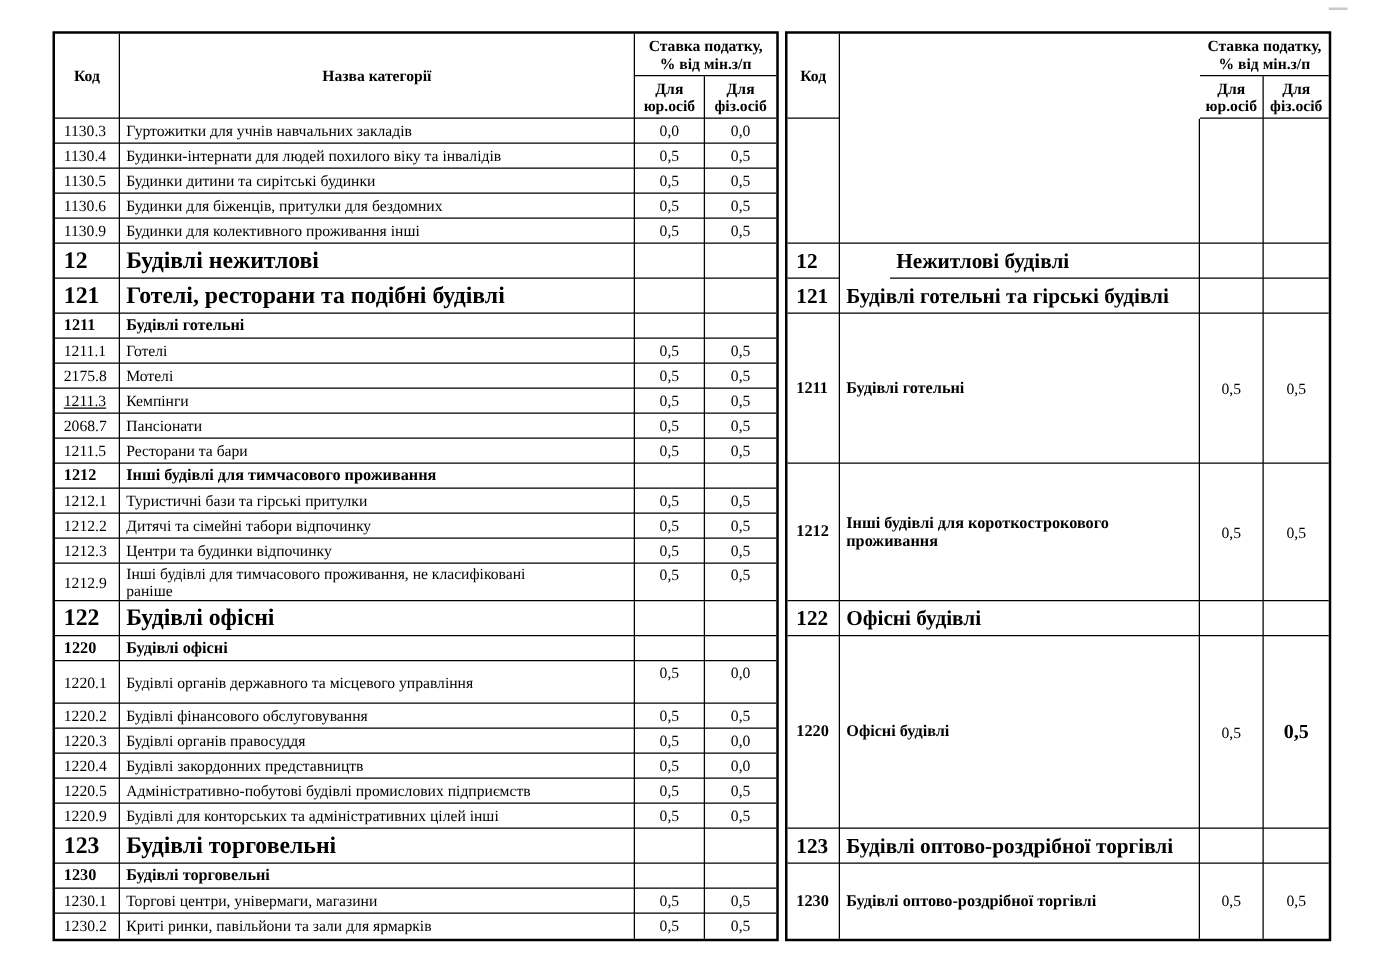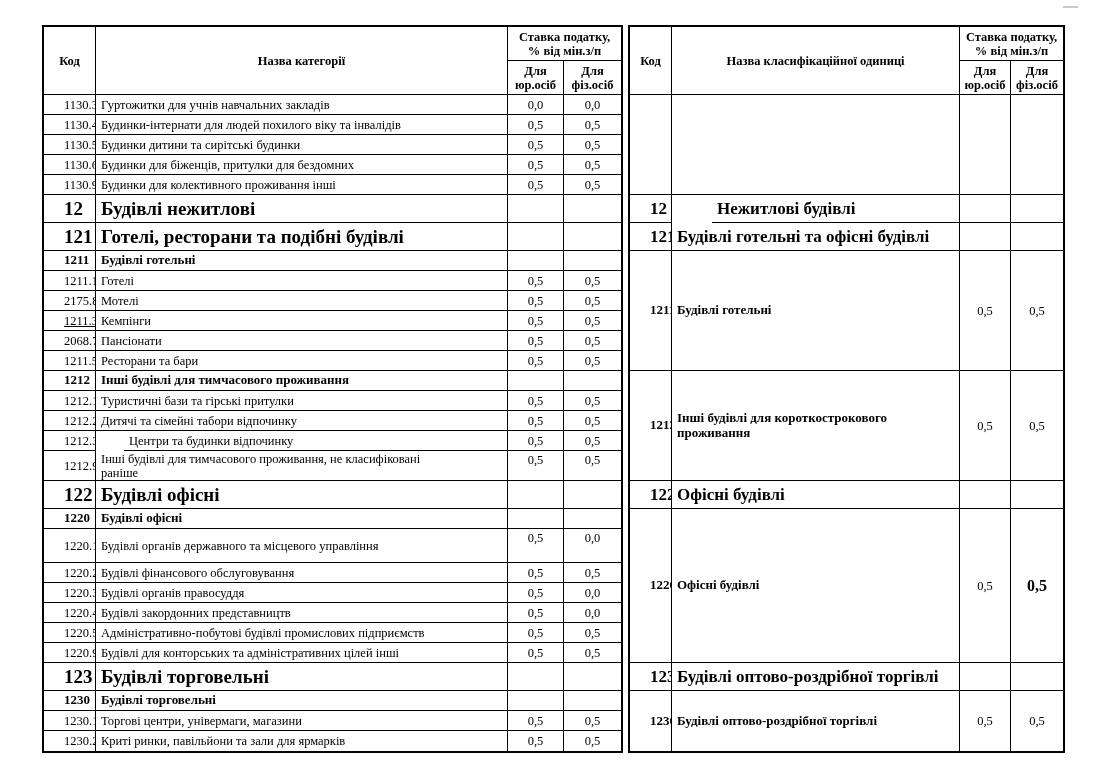--- a/index.html
+++ b/index.html
@@ -13,21 +13,21 @@
         display:flex;align-items:center;overflow:hidden;font-size:12.5px;line-height:1.12;
         white-space:pre-line;}
   .cell.col4{border-right:none;}
   .cell.lastrow{border-bottom:none;}
   .hcell{font-weight:bold;justify-content:center;text-align:center;padding:1px 2px;}
   .h-code{grid-row:1/3;grid-column:1;}
   .h-name{grid-row:1/3;grid-column:2;}
   .h-group{grid-row:1;grid-column:3/5;border-right:none;}
   .h-legal{grid-row:2;grid-column:3;}
   .h-ind{grid-row:2;grid-column:4;}
-  .code{justify-content:flex-start;padding-left:20px;}
+  .code{justify-content:flex-start;padding-left:7px;}
   .name{justify-content:flex-start;text-align:left;padding:1px 26px 1px 5px;}
   .val{justify-content:center;}
   .k-section.code,.k-section.name{font-weight:bold;font-size:19px;}
   .tbl-right .k-section.code,.tbl-right .k-section.name{font-size:17px;padding-right:2px;}
   .k-sub.code,.k-sub.name{font-weight:bold;font-size:13px;}
   .merged.code,.merged.name{font-weight:bold;font-size:13px;}
   .k-tall30.val,.k-tall34.val{align-items:flex-start;padding-top:2px;}
   .bold-val{font-weight:bold;font-size:16px;}
 </style>
 </head>
@@ -103,21 +103,21 @@
       <div class="cell val k-sub col4" style="grid-area: 16 / 4;"></div>
       <div class="cell code k-normal col1" style="grid-area: 17 / 1;">1212.1</div>
       <div class="cell name k-normal col2" style="grid-area: 17 / 2;">Туристичні бази та гірські притулки</div>
       <div class="cell val k-normal col3" style="grid-area: 17 / 3;">0,5</div>
       <div class="cell val k-normal col4" style="grid-area: 17 / 4;">0,5</div>
       <div class="cell code k-normal col1" style="grid-area: 18 / 1;">1212.2</div>
       <div class="cell name k-normal col2" style="grid-area: 18 / 2;">Дитячі та сімейні табори відпочинку</div>
       <div class="cell val k-normal col3" style="grid-area: 18 / 3;">0,5</div>
       <div class="cell val k-normal col4" style="grid-area: 18 / 4;">0,5</div>
       <div class="cell code k-normal col1" style="grid-area: 19 / 1;">1212.3</div>
-      <div class="cell name k-normal col2" style="grid-area: 19 / 2; margin-left: 28px;">Центри та будинки відпочинку</div>
+      <div class="cell name k-normal col2" style="grid-area: 19 / 2;">Центри та будинки відпочинку</div>
       <div class="cell val k-normal col3" style="grid-area: 19 / 3;">0,5</div>
       <div class="cell val k-normal col4" style="grid-area: 19 / 4;">0,5</div>
       <div class="cell code k-tall30 col1" style="grid-area: 20 / 1;">1212.9</div>
       <div class="cell name k-tall30 col2" style="grid-area: 20 / 2;">Інші будівлі для тимчасового проживання, не класифіковані
 раніше</div>
       <div class="cell val k-tall30 col3" style="grid-area: 20 / 3;">0,5</div>
       <div class="cell val k-tall30 col4" style="grid-area: 20 / 4;">0,5</div>
       <div class="cell code k-section col1" style="grid-area: 21 / 1;">122</div>
       <div class="cell name k-section col2" style="grid-area: 21 / 2;">Будівлі офісні</div>
       <div class="cell val k-section col3" style="grid-area: 21 / 3;"></div>
@@ -163,37 +163,36 @@
       <div class="cell val k-normal col3" style="grid-area: 31 / 3;">0,5</div>
       <div class="cell val k-normal col4" style="grid-area: 31 / 4;">0,5</div>
       <div class="cell code k-normal col1 lastrow" style="grid-area: 32 / 1;">1230.2</div>
       <div class="cell name k-normal col2 lastrow" style="grid-area: 32 / 2;">Криті ринки, павільйони та зали для ярмарків</div>
       <div class="cell val k-normal col3 lastrow" style="grid-area: 32 / 3;">0,5</div>
       <div class="cell val k-normal col4 lastrow" style="grid-area: 32 / 4;">0,5</div>
     </div>
 
   <div class="tbl tbl-right" id="right-tbl" style="grid-template-rows: 34px 34px 100px 28px 28px 120px 110px 28px 154px 28px 60px;">
     <div class="cell hcell h-code">Код</div>
-    <div class="cell hcell h-name">Назва класифікаційної одиниці</div>
     <div class="cell hcell h-group">Ставка податку,
 % від мін.з/п</div>
     <div class="cell hcell h-legal">Для
 юр.осіб</div>
     <div class="cell hcell h-ind col4">Для
 фіз.осіб</div>
   <div class="cell code k-gap col1" style="grid-area: 3 / 1;"></div>
       <div class="cell name k-gap col2" style="grid-area: 3 / 2;"></div>
       <div class="cell val k-gap col3" style="grid-area: 3 / 3;"></div>
       <div class="cell val k-gap col4" style="grid-area: 3 / 4;"></div>
       <div class="cell code k-section col1" style="grid-area: 4 / 1;">12</div>
       <div class="cell name k-section col2" style="grid-area: 4 / 2; margin-left: 40px;">Нежитлові будівлі</div>
       <div class="cell val k-section col3" style="grid-area: 4 / 3;"></div>
       <div class="cell val k-section col4" style="grid-area: 4 / 4;"></div>
       <div class="cell code k-section col1" style="grid-area: 5 / 1;">121</div>
-      <div class="cell name k-section col2" style="grid-area: 5 / 2;">Будівлі готельні та офісні будівлі</div>
+      <div class="cell name k-section col2" style="grid-area: 5 / 2;">Будівлі готельні та гірські будівлі</div>
       <div class="cell val k-section col3" style="grid-area: 5 / 3;"></div>
       <div class="cell val k-section col4" style="grid-area: 5 / 4;"></div>
       <div class="cell code k-m120 col1 merged" style="grid-area: 6 / 1;">1211</div>
       <div class="cell name k-m120 col2 merged" style="grid-area: 6 / 2;">Будівлі готельні</div>
       <div class="cell val k-m120 col3 merged" style="grid-area: 6 / 3;">0,5</div>
       <div class="cell val k-m120 col4 merged" style="grid-area: 6 / 4;">0,5</div>
       <div class="cell code k-m110 col1 merged" style="grid-area: 7 / 1;">1212</div>
       <div class="cell name k-m110 col2 merged" style="grid-area: 7 / 2;">Інші будівлі для короткострокового
 проживання</div>
       <div class="cell val k-m110 col3 merged" style="grid-area: 7 / 3;">0,5</div>

